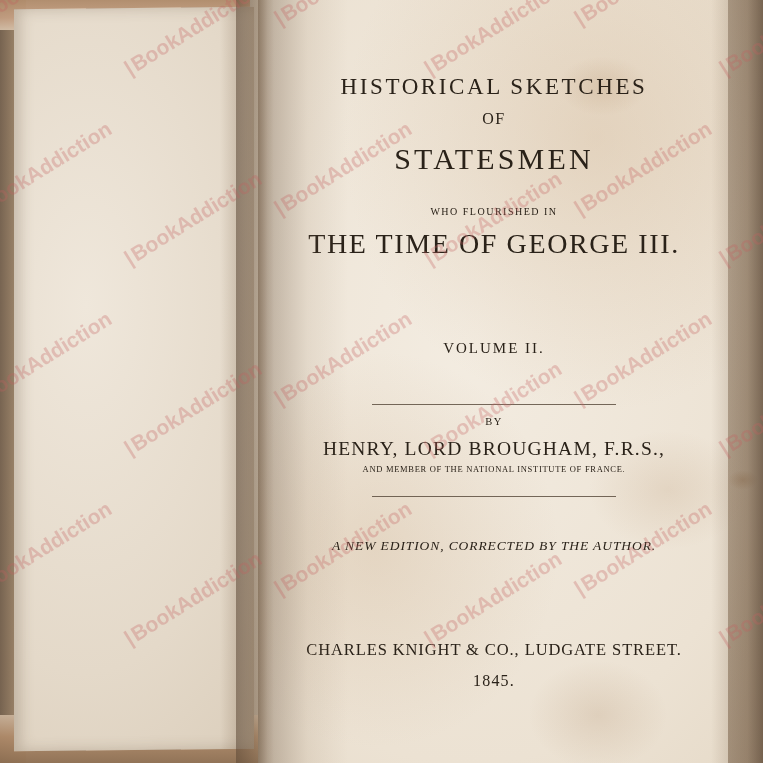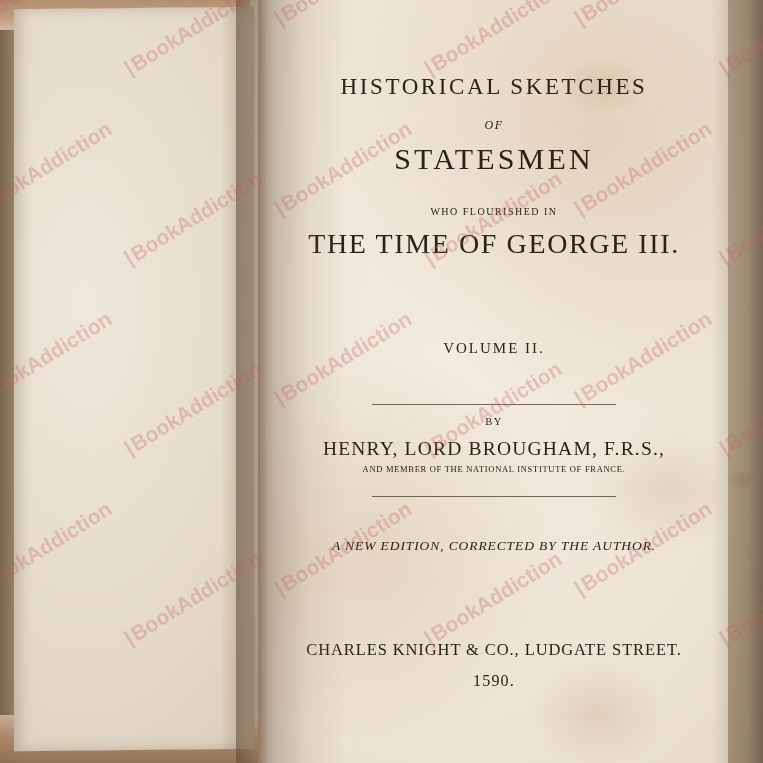--- a/index.html
+++ b/index.html
@@ -113,21 +113,21 @@
     color: #2a2219;
     text-align: center;
   }
   .line {
     position: absolute;
     left: 0; width: 440px;
     white-space: nowrap;
   }
 
   .l-title    { top: 74px;  font-size: 23px; letter-spacing: 2.6px; }
-  .l-of       { top: 118px; font-size: 12px; letter-spacing: 1.6px; font-style: italic; }
+  .l-of       { top: 110px; font-size: 16px; letter-spacing: 1.6px; }
   .l-states   { top: 142px; font-size: 30px; letter-spacing: 3.2px; }
   .l-who      { top: 206px; font-size: 10px; letter-spacing: 1.5px; }
   .l-time     { top: 228px; font-size: 28px; letter-spacing: 1.6px; }
   .l-first    { top: 294px; font-size: 18px; letter-spacing: 2.4px; }
   .l-volume   { top: 340px; font-size: 15px; letter-spacing: 2.0px; }
 
   .rule {
     position: absolute;
     height: 1px;
     background: #4a3b2c;
@@ -215,21 +215,21 @@
 
     <div class="line l-by">BY</div>
     <div class="line l-author">HENRY, LORD BROUGHAM, F.R.S.,</div>
     <div class="line l-member">AND MEMBER OF THE NATIONAL INSTITUTE OF FRANCE.</div>
 
     <div class="rule rule-2"></div>
 
     <div class="line l-edition">A NEW EDITION, CORRECTED BY THE AUTHOR.</div>
 
     <div class="line l-pub">CHARLES KNIGHT &amp; CO., LUDGATE STREET.</div>
-    <div class="line l-year">1590.</div>
+    <div class="line l-year">1845.</div>
   </div>
 
   <div class="leaf-edge"></div>
   <div class="gutter-shade"></div>
   <div class="right-fore-edge"></div>
 
   <div class="watermarks" id="watermarks">
       <div class="wm" style="left: -30px; top: 10px; color: rgba(196, 96, 96, 0.3);">BookAddiction</div>
       <div class="wm" style="left: -30px; top: 200px; color: rgba(196, 96, 96, 0.3);">BookAddiction</div>
       <div class="wm" style="left: -30px; top: 390px; color: rgba(196, 96, 96, 0.3);">BookAddiction</div>

